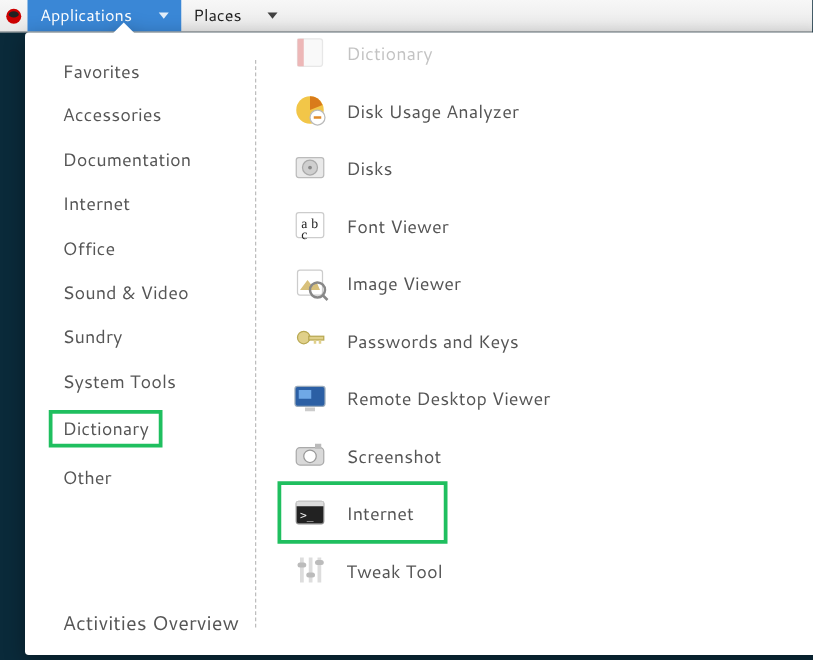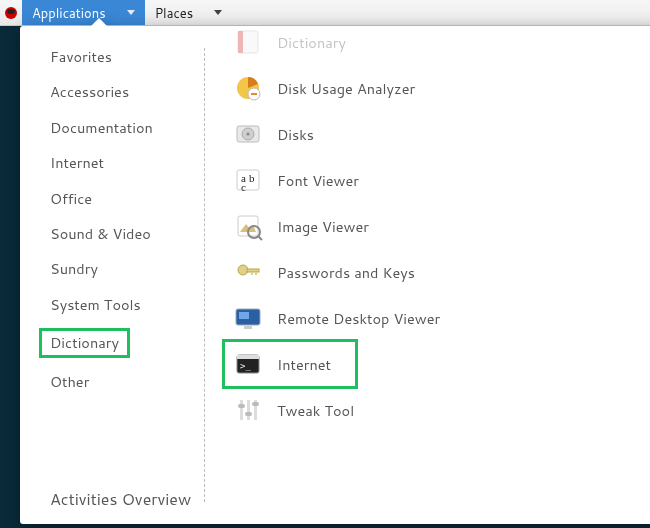--- a/index.html
+++ b/index.html
@@ -145,20 +145,30 @@
           <div class="app-row">
             <span class="icon-slot">
               <svg width="32" height="32" viewBox="0 0 32 32">
                 <rect x="4" y="7" width="24" height="16" rx="2" fill="#2b5fa4" stroke="#9ab"></rect>
                 <rect x="7" y="10" width="10" height="7" fill="#6fa8e6"></rect>
                 <rect x="12" y="24" width="8" height="3" fill="#ccc"></rect>
               </svg>
             </span>
             <span class="app-label">Remote Desktop Viewer</span>
           </div>
+          <div class="app-row">
+            <span class="icon-slot">
+              <svg width="32" height="32" viewBox="0 0 32 32">
+                <rect x="5" y="10" width="22" height="14" rx="3" fill="#d9d9d9" stroke="#aaa"></rect>
+                <circle cx="16" cy="17" r="5" fill="#fff" stroke="#999"></circle>
+                <rect x="20" y="7" width="5" height="4" fill="#bbb"></rect>
+              </svg>
+            </span>
+            <span class="app-label">Screenshot</span>
+          </div>
           <div class="app-row hl">
             <span class="icon-slot">
               <svg width="32" height="32" viewBox="0 0 32 32">
                 <rect x="5" y="7" width="22" height="18" rx="2" fill="#222" stroke="#888"></rect>
                 <rect x="5" y="7" width="22" height="4" fill="#ddd"></rect>
                 <text x="8" y="21" font-size="9" fill="#eee" font-family="monospace">&gt;_</text>
               </svg>
             </span>
             <span class="app-label">Internet</span>
           </div>

